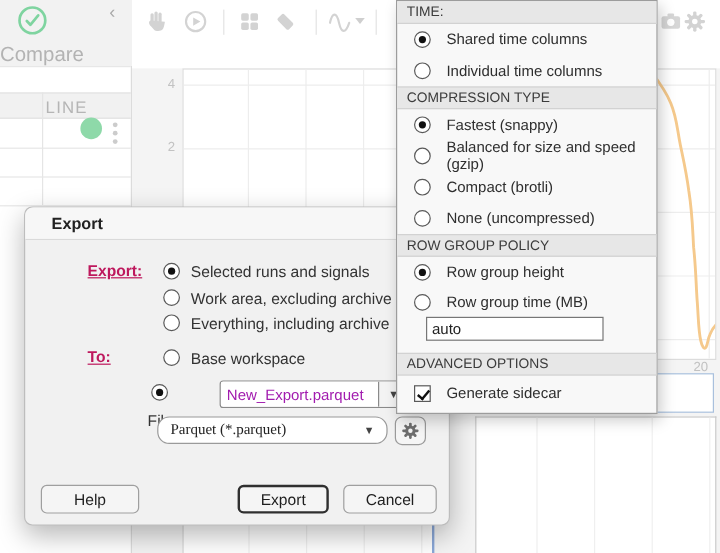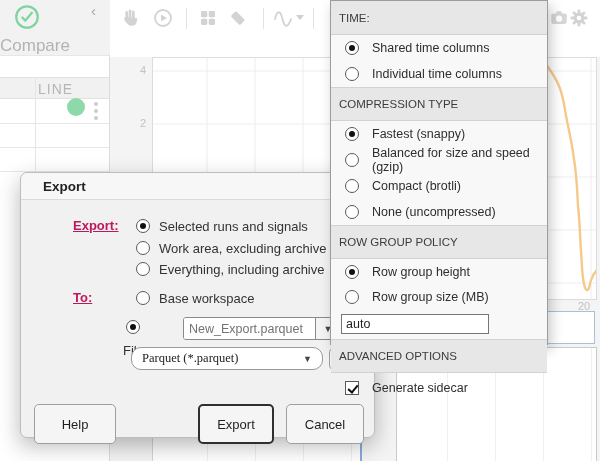--- a/index.html
+++ b/index.html
@@ -39,35 +39,35 @@
   .dlg-title{left:0;top:0;width:100%;height:27px;background:#f7f7f7;border-bottom:1px solid #dadada;
     border-radius:7px 7px 0 0;box-sizing:border-box;}
   .dlg-title span{position:absolute;left:22px;top:6px;font-size:13.5px;font-weight:bold;color:#222;}
   .dlg-label{font-size:13px;font-weight:bold;color:#be185d;text-decoration:underline;}
   .opt-row{display:flex;align-items:center;gap:9px;font-size:13px;color:#333;height:18px;}
   .radio{width:14px;height:14px;border:1.3px solid #595959;border-radius:50%;background:#fff;box-sizing:border-box;position:relative;flex:0 0 auto;}
   .radio.on::after{content:"";position:absolute;left:2.6px;top:2.6px;width:6px;height:6px;border-radius:50%;background:#111;}
   .checkbox{width:14px;height:14px;border:1.3px solid #595959;background:#fff;box-sizing:border-box;flex:0 0 auto;}
   .checkbox.on::after{content:"";display:block;width:4px;height:8px;border:solid #111;border-width:0 2px 2px 0;transform:rotate(40deg);margin:0.5px 0 0 4px;}
   .combo{border:1px solid #8a8a8a;background:#fff;border-radius:3px;box-sizing:border-box;display:flex;align-items:stretch;overflow:hidden;}
-  .combo input{flex:1;border:none;outline:none;font:12.5px "Liberation Sans",sans-serif;color:#737373;padding:0 5px;background:#fff;min-width:0;}
+  .combo input{flex:1;border:none;outline:none;font:12.5px "Liberation Sans",sans-serif;color:#a21caf;padding:0 5px;background:#fff;min-width:0;}
   .combo .drop{width:24px;border-left:1px solid #8a8a8a;background:#f3f3f3;display:flex;align-items:center;justify-content:center;color:#444;font-size:9px;}
   .select{border:1px solid #9a9a9a;background:#fff;border-radius:10px;box-sizing:border-box;display:flex;align-items:center;font-size:12.5px;color:#222;padding:0 10px;justify-content:space-between;font-family:Liberation Serif, serif;}
   .select .drop{color:#444;font-size:9px;}
   .btn{display:flex;align-items:center;justify-content:center;font-size:13px;color:#1f1f1f;background:#f5f5f5;
-    border:1px solid #9f9f9f;border-radius:5px;box-sizing:border-box;height:40px;}
+    border:1px solid #9f9f9f;border-radius:5px;box-sizing:border-box;height:24px;}
   .btn.default{border:2px solid #2f2f2f;}
   .gear-btn{width:26px;height:24px;border:1px solid #9a9a9a;border-radius:6px;background:#f5f5f5;display:flex;align-items:center;justify-content:center;box-sizing:border-box;}
   
   .panel{left:330px;top:0;width:218px;height:345px;background:#f8f8f8;border:1px solid #9c9c9c;
     box-shadow:3px 5px 12px rgba(0,0,0,.22);box-sizing:border-box;z-index:40;display:flex;flex-direction:column;}
-  .p-header{height:34px;flex:0 0 auto;background:#e7e7e7;border-top:1px solid #d2d2d2;border-bottom:1px solid #d2d2d2;
+  .p-header{height:19px;flex:0 0 auto;background:#e7e7e7;border-top:1px solid #d2d2d2;border-bottom:1px solid #d2d2d2;
     box-sizing:border-box;display:flex;align-items:center;padding-left:8px;font-size:11.5px;color:#3c3c3c;}
   .p-item{height:26px;flex:0 0 auto;display:flex;align-items:center;gap:13px;padding-left:14px;font-size:12.5px;color:#2e2e2e;}
-  .p-input-row{height:30px;flex:0 0 auto;display:flex;align-items:center;padding-left:10px;}
+  .p-input-row{height:30px;flex:0 0 auto;display:flex;padding-left:24px;}
   .p-input-row input{width:138px;height:18px;border:1px solid #767676;font:12.5px "Liberation Sans",sans-serif;color:#222;padding:0 4px;background:#fff;}
 </style>
 </head>
 <body>
 
 <div id="screen">
 
   <div class="abs figure-bg"></div>
 
   <div class="abs plot1">
@@ -272,21 +272,21 @@
       <span>None (uncompressed)</span>
     </div>
 
     <div class="p-header">ROW GROUP POLICY</div>
     <div class="p-item">
       <span class="radio on"></span>
       <span>Row group height</span>
     </div>
     <div class="p-item" style="height:24px;">
       <span class="radio"></span>
-      <span>Row group size (MB)</span>
+      <span>Row group time (MB)</span>
     </div>
     <div class="p-input-row">
       <input value="auto" style="">
     </div>
 
     <div class="p-header">ADVANCED OPTIONS</div>
     <div class="p-item" style="height:30px;">
       <span class="checkbox on"></span>
       <span>Generate sidecar</span>
     </div>

